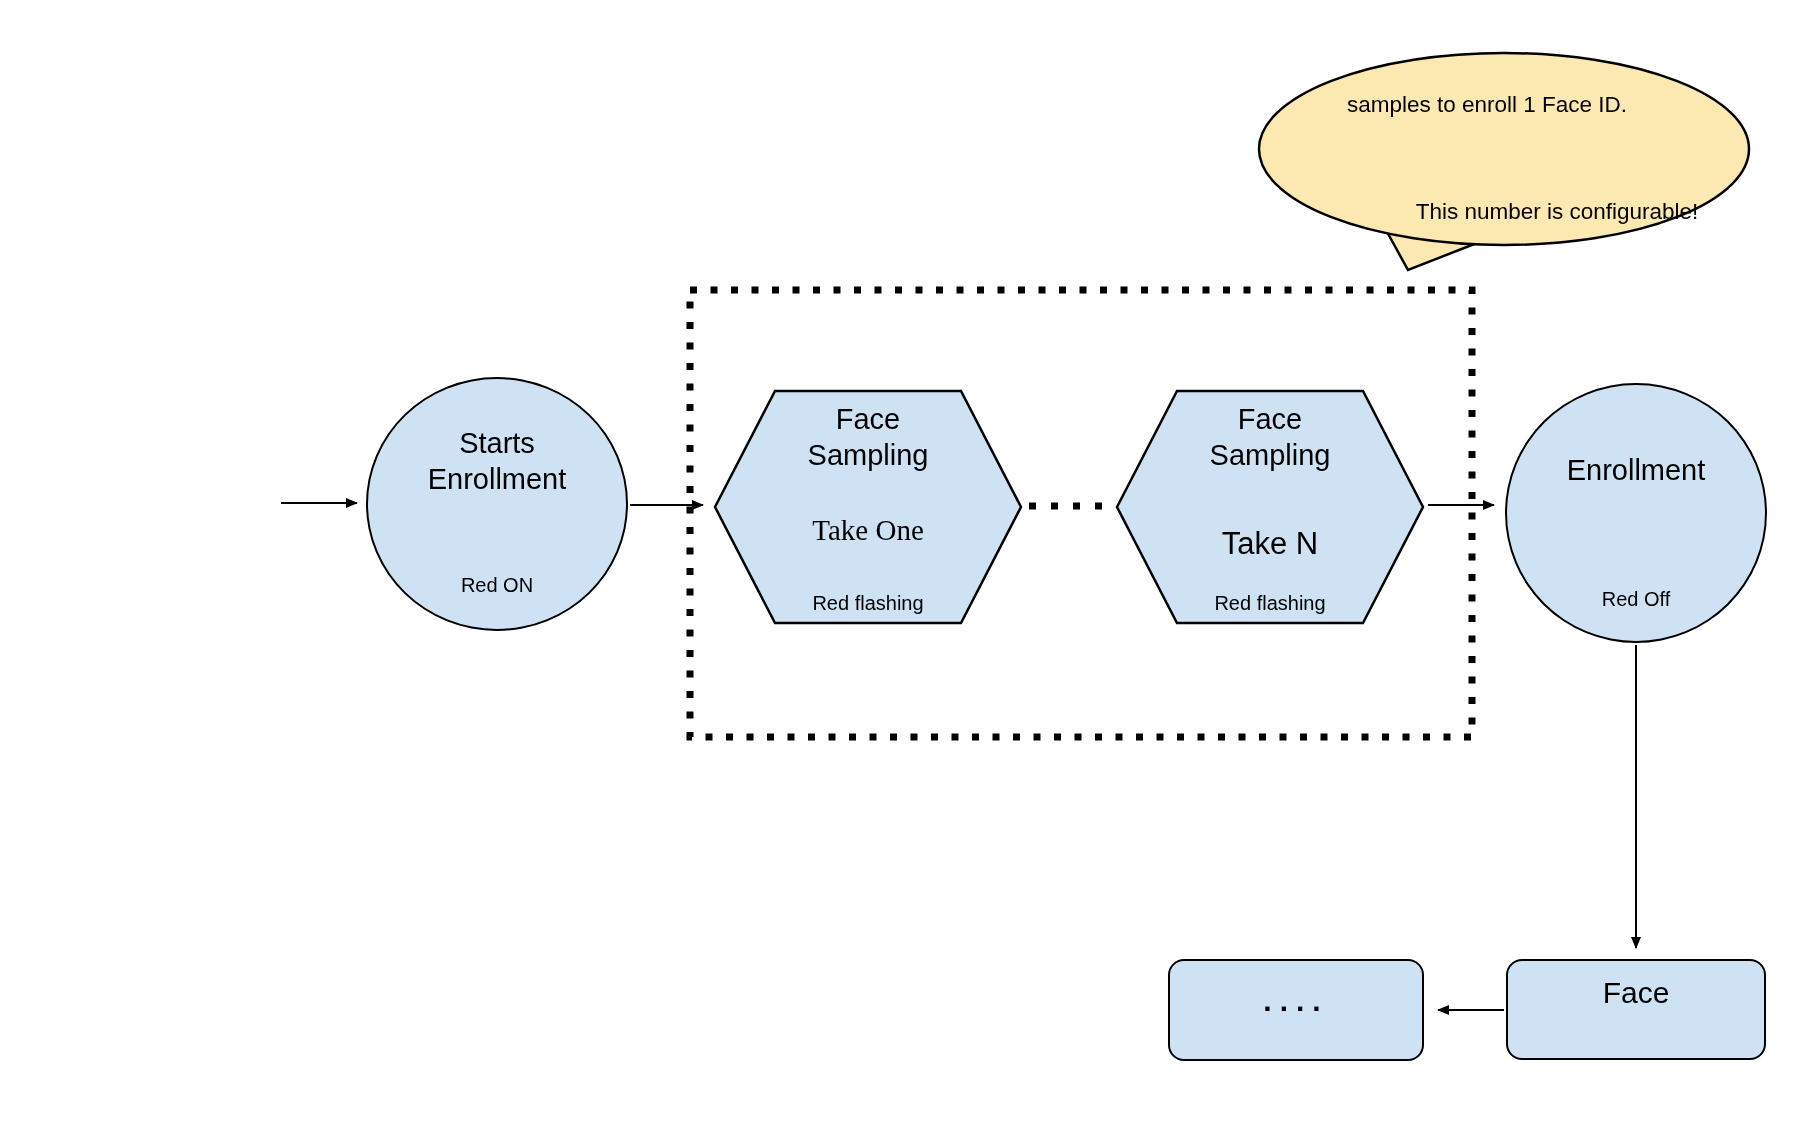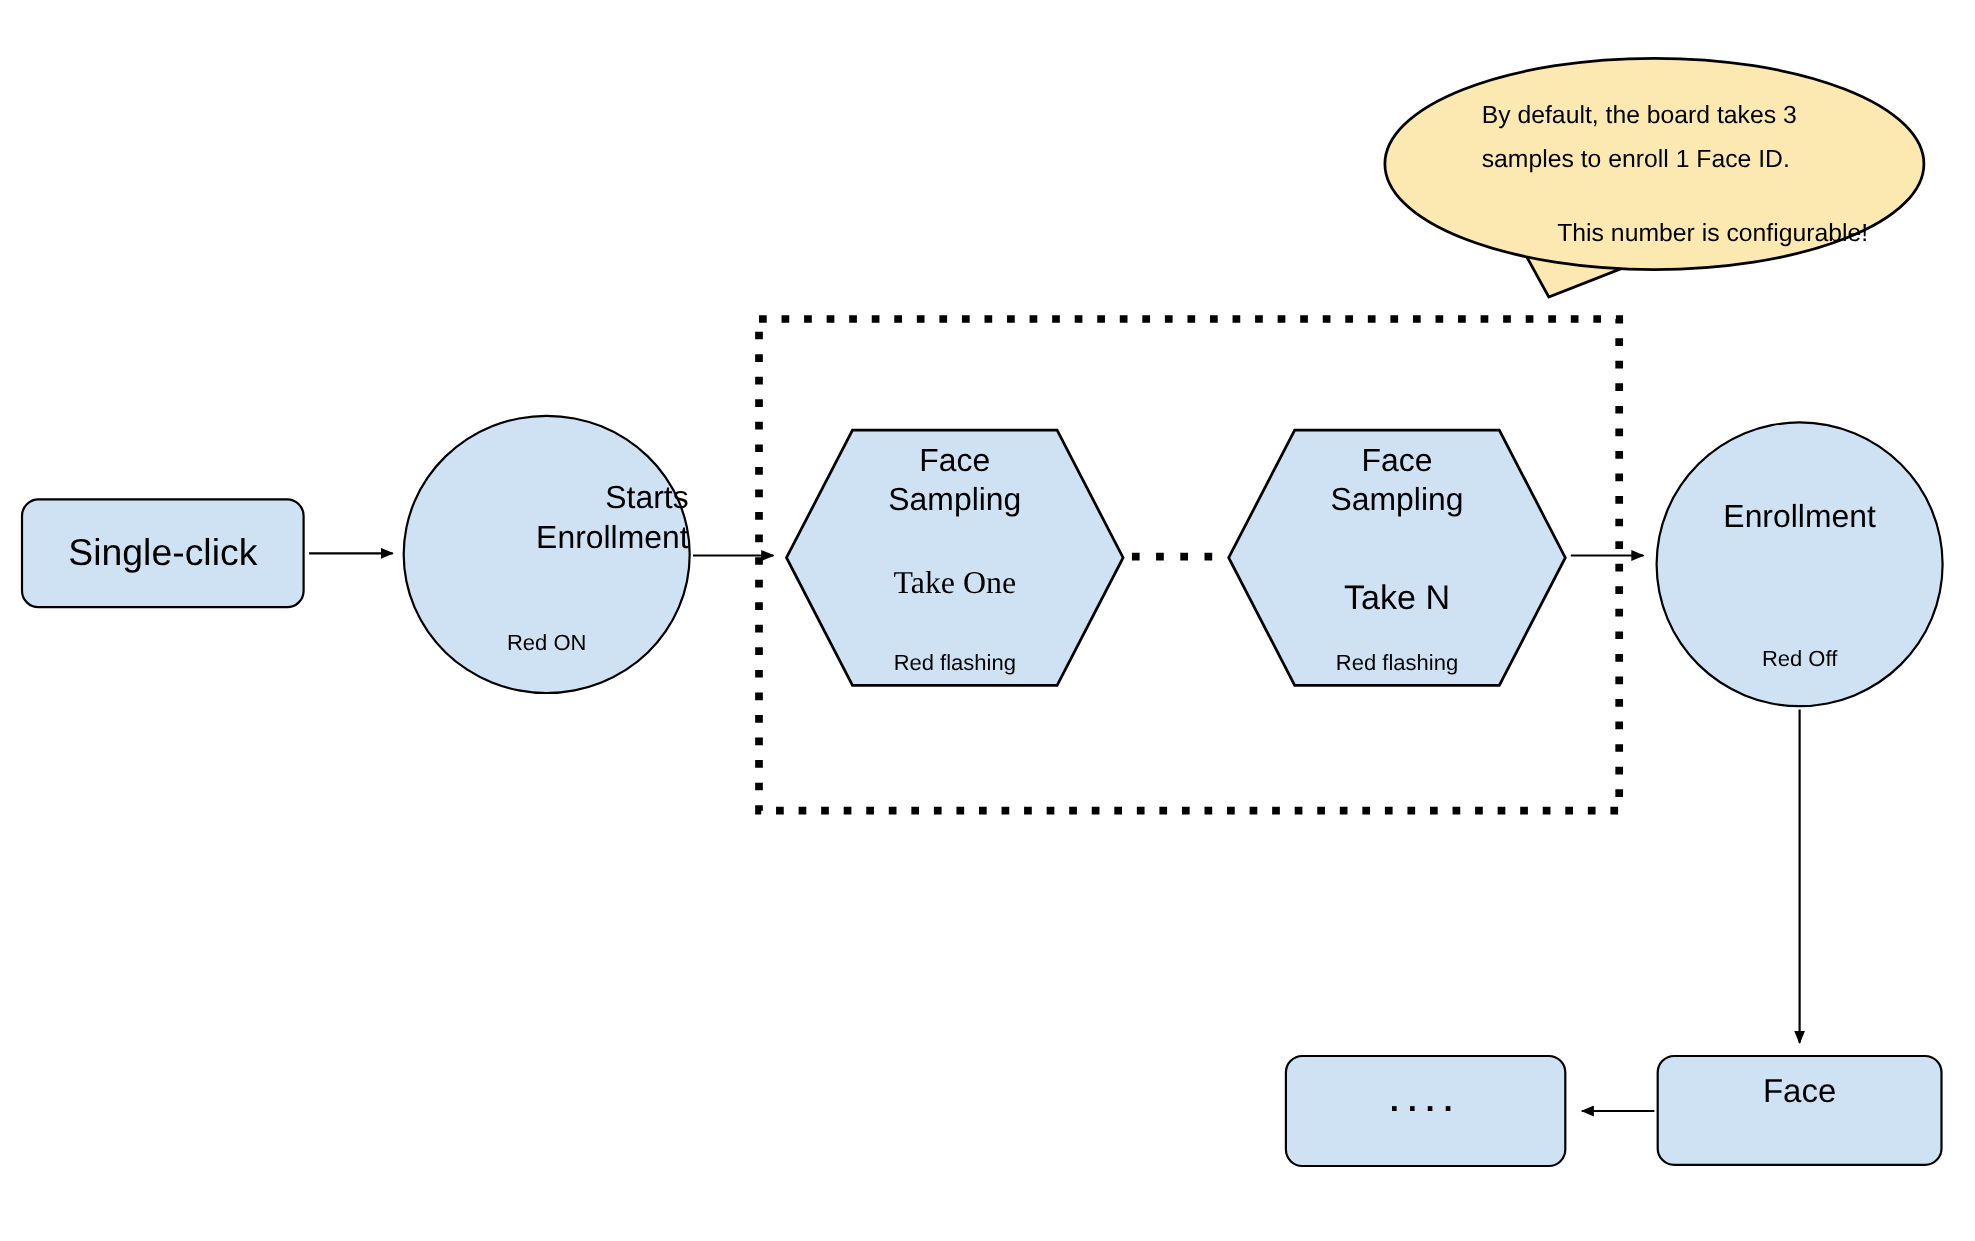--- a/index.html
+++ b/index.html
@@ -111,33 +111,29 @@
     <line class="arrow" x1="1428" y1="505" x2="1494" y2="505" marker-end="url(#arrow)"></line>
     <line class="arrow" x1="1636" y1="645" x2="1636" y2="948" marker-end="url(#arrow)"></line>
     <line class="arrow" x1="1504" y1="1010" x2="1438" y2="1010" marker-end="url(#arrow)"></line>
   </svg>
 
   <svg class="layer bubble-shape" viewBox="0 0 1795 1128">
     <path class="bubble-fill" d="M1386,230 L1408,270 L1482,241 Z"></path>
     <ellipse class="bubble-fill" cx="1504" cy="149" rx="245" ry="96"></ellipse>
   </svg>
   <div class="bubble-text">
-    <div>By default, the board takes 3</div>
     <div>samples to enroll 1 Face ID.</div>
   </div>
   <div class="bubble-text-2">
     <div>This number is configurable!</div>
   </div>
 
-  <div class="node rounded" style="left:19px; top:453px; width:258px; height:100px;">
-    <span class="label-xl">Single-click</span>
-  </div>
 
   <div class="node circle" style="left:366px; top:377px; width:262px; height:254px;">
-    <div class="abs center-x label-lg" style="top:56px;text-align:right;">
+    <div class="abs center-x label-lg" style="top:46px;">
       <div>Starts</div>
       <div>Enrollment</div>
     </div>
     <div class="abs center-x label-sm" style="top:193px;">Red ON</div>
   </div>
 
   <div class="hex-wrap" style="left:712px; top:388px; width:312px; height:238px;">
     <svg width="312" height="238" viewBox="0 0 312 238">
       <polygon class="hex-poly" points="3,119 63,3 249,3 309,119 249,235 63,235"></polygon>
     </svg>

